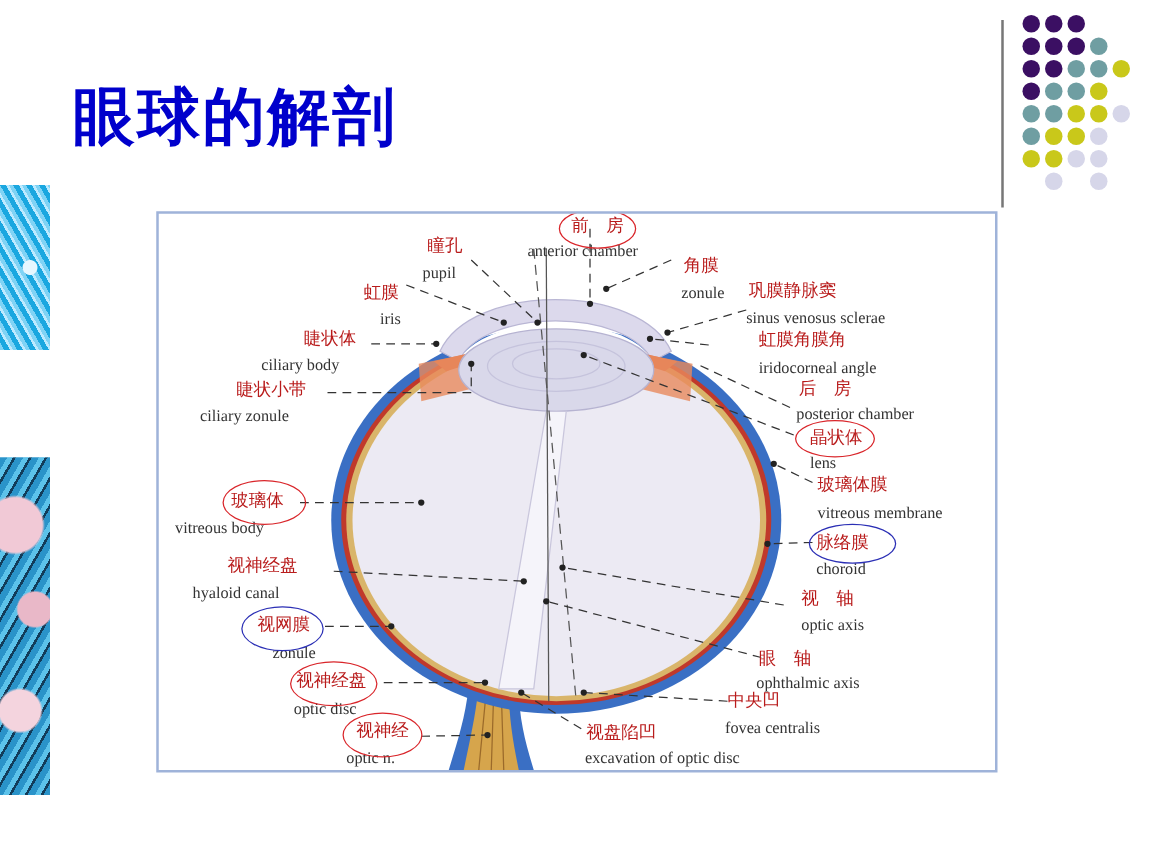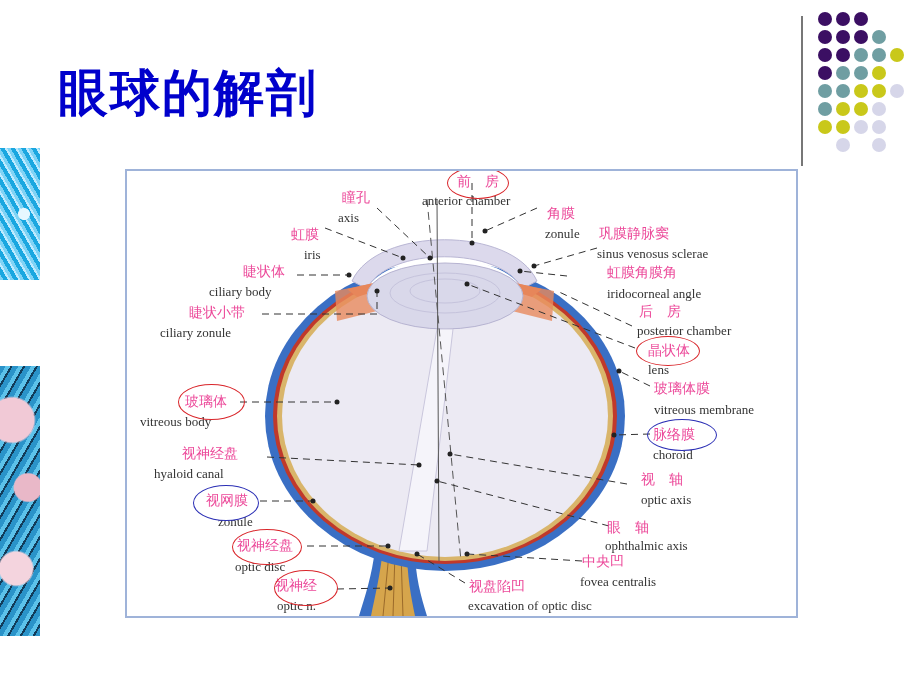--- a/index.html
+++ b/index.html
@@ -16,21 +16,21 @@
                  #22a9e3; }
   .side-img-bottom { position:absolute; left:0; top:366px; width:40px; height:270px;
      background: radial-gradient(circle at 30% 20%, #f1c9d6 0 10%, transparent 11%),
                  radial-gradient(circle at 70% 45%, #e9b8c8 0 9%, transparent 10%),
                  radial-gradient(circle at 40% 75%, #f4d4de 0 8%, transparent 9%),
                  repeating-linear-gradient(120deg, #2a93c9 0 5px, #5cc2ea 5px 9px, #123c5a 9px 11px),
                  #3aa6d8; }
   .frame { position:absolute; left:125px; top:169px; width:669px; height:445px;
            border:2px solid #9fb3d9; background:#fff; overflow:hidden; }
   .frame svg { position:absolute; left:0; top:0; }
-  .lbl { position:absolute; white-space:nowrap; color:#ec4899; line-height:1; }
+  .lbl { position:absolute; white-space:nowrap; color:#b91c1c; line-height:1; }
   .zh { font-size:14px; font-family:"DejaVu Serif", serif; }
   .en { font-size:13px; font-family:"Liberation Serif", serif; color:#333; }
   .ring { position:absolute; border-radius:50%; border:1.5px solid; pointer-events:none; }
 </style>
 </head>
 <body>
 
 <div class="title">眼球的解剖</div>
 
 <div class="vline"></div>
@@ -145,36 +145,36 @@
         <circle cx="323" cy="283" r="2.5"></circle>
       <circle cx="310" cy="310" r="2.5"></circle>
         <circle cx="340" cy="383" r="2.5"></circle>
         <circle cx="261" cy="375" r="2.5"></circle>
       <circle cx="263" cy="417" r="2.5"></circle>
         <circle cx="290" cy="383" r="2.5"></circle>
     </g>
   </svg>
 
   <div class="lbl zh" style="left:215px;top:19px">瞳孔</div>
-  <div class="lbl en" style="left:211px;top:40px">axis</div>
+  <div class="lbl en" style="left:211px;top:40px">pupil</div>
   <div class="lbl zh" style="left:164px;top:56px">虹膜</div>
   <div class="lbl en" style="left:177px;top:77px">iris</div>
   <div class="lbl zh" style="left:116px;top:93px">睫状体</div>
   <div class="lbl en" style="left:82px;top:114px">ciliary body</div>
   <div class="lbl zh" style="left:62px;top:134px">睫状小带</div>
   <div class="lbl en" style="left:33px;top:155px">ciliary zonule</div>
   <div class="lbl zh" style="left:58px;top:223px">玻璃体</div>
   <div class="lbl en" style="left:13px;top:244px">vitreous body</div>
   <div class="lbl zh" style="left:55px;top:275px">视神经盘</div>
   <div class="lbl en" style="left:27px;top:296px">hyaloid canal</div>
   <div class="lbl zh" style="left:79px;top:322px">视网膜</div>
   <div class="lbl en" style="left:91px;top:344px">zonule</div>
   <div class="lbl zh" style="left:110px;top:367px">视神经盘</div>
   <div class="lbl en" style="left:108px;top:389px">optic disc</div>
-  <div class="lbl zh" style="left:148px;top:407px">视神经</div>
+  <div class="lbl zh" style="left:158px;top:407px">视神经</div>
   <div class="lbl en" style="left:150px;top:428px">optic n.</div>
 
   <div class="lbl zh" style="left:330px;top:3px">前　房</div>
   <div class="lbl en" style="left:295px;top:23px">anterior chamber</div>
   <div class="lbl zh" style="left:420px;top:35px">角膜</div>
   <div class="lbl en" style="left:418px;top:56px">zonule</div>
   <div class="lbl zh" style="left:472px;top:55px">巩膜静脉窦</div>
   <div class="lbl en" style="left:470px;top:76px">sinus venosus sclerae</div>
   <div class="lbl zh" style="left:480px;top:94px">虹膜角膜角</div>
   <div class="lbl en" style="left:480px;top:116px">iridocorneal angle</div>

